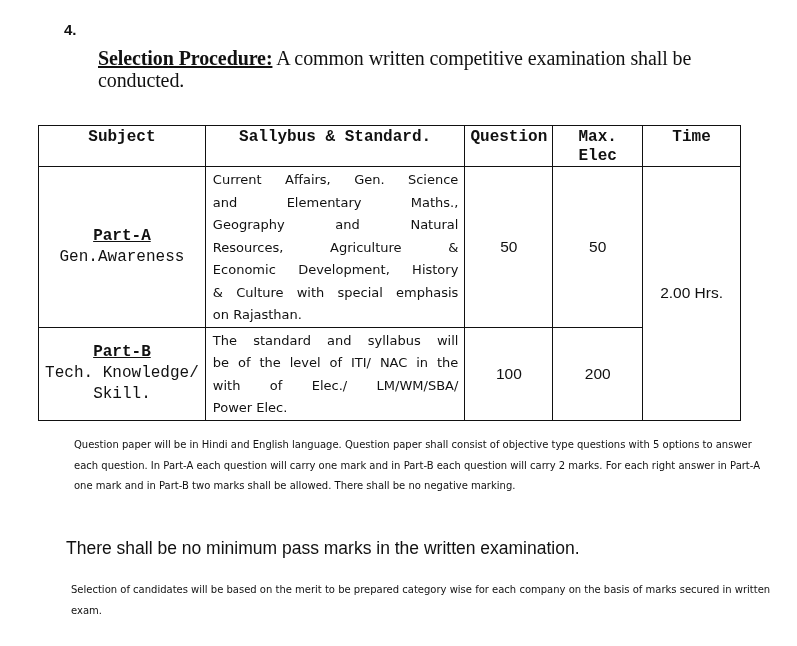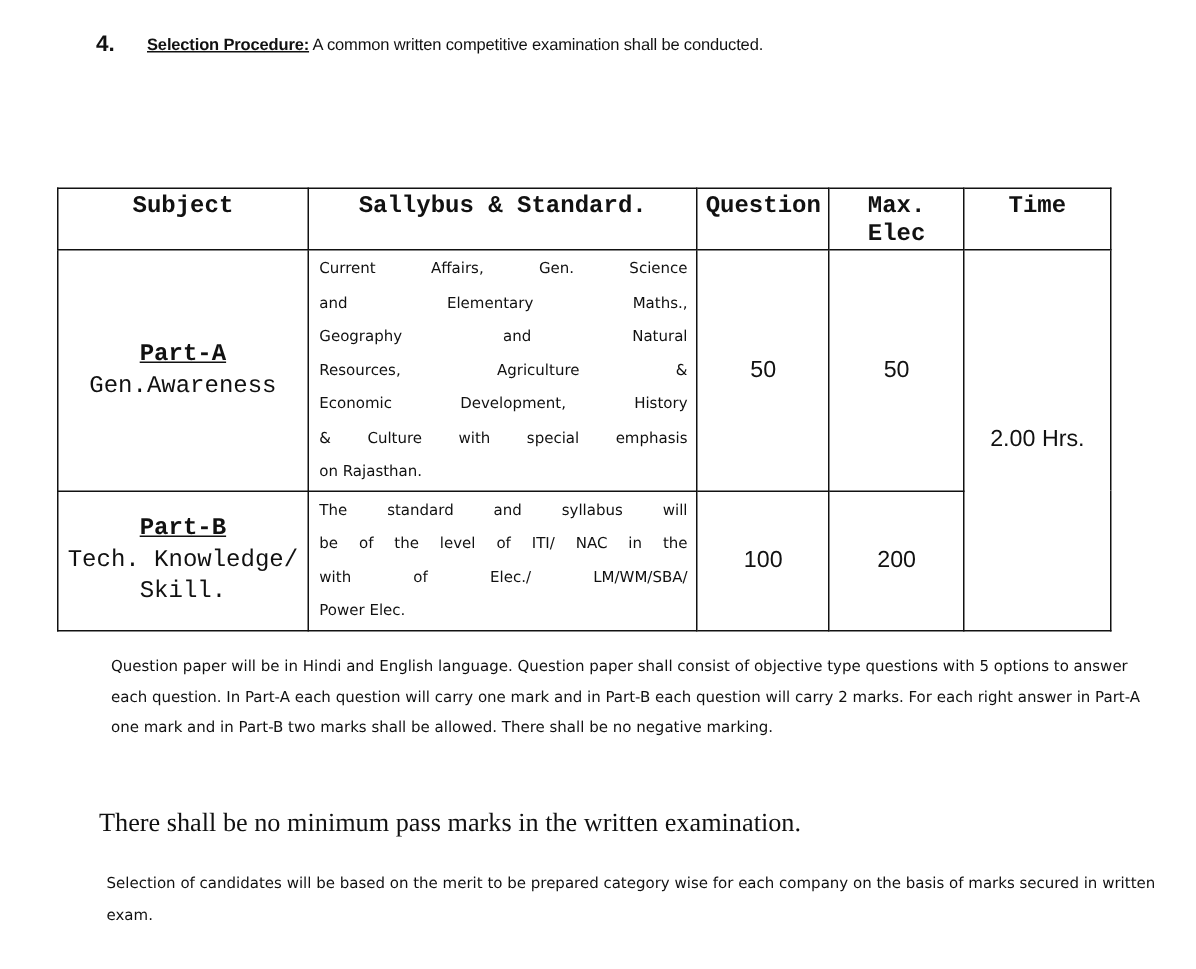--- a/index.html
+++ b/index.html
@@ -1,35 +1,35 @@
 <!DOCTYPE html>
 <html><head>
 <meta charset="utf-8">
 <style>
   html, body { margin: 0; padding: 0; background: #ffffff; }
   body { width: 797px; height: 646px; position: relative; overflow: hidden; color: #111; }
 
   #heading-block { position: absolute; left: 64px; top: 19px; width: 700px; font-size: 16.5px; line-height: 22px; }
   #heading-block .num { position: absolute; left: 0; top: 0; font-family: "Liberation Sans", sans-serif; font-weight: bold; font-size: 15px; }
-  #heading-block .line1 { margin-left: 34px; font-family: Liberation Sans, sans-serif; font-size: 11px; letter-spacing: -0.1px; }
+  #heading-block .line1 { margin-left: 34px; font-family: Liberation Serif, serif; font-size: 20px; letter-spacing: -0.1px; margin-top: 28px; }
   #heading-block .line1 .title { font-weight: bold; text-decoration: underline; }
   #heading-block .rest { margin-left: 30px; font-family: "Liberation Serif", serif; font-size: 17px; line-height: 22px; width: 665px; }
 
   table#selection-table { position: absolute; left: 38px; top: 125px; border-collapse: collapse; width: 703px; }
   #selection-table td, #selection-table th { border: 1.3px solid #111; padding: 0; vertical-align: middle; text-align: center; }
   #selection-table th { font-family: Liberation Mono, monospace; font-weight: bold; font-size: 16px; vertical-align: top; line-height: 19px; padding-top: 2px; height: 37px; }
   #selection-table td.subj { font-family: Liberation Mono, monospace; font-size: 16px; line-height: 21px; }
   #selection-table td.subj .part { font-weight: bold; text-decoration: underline; }
-  #selection-table td.syl { text-align: justify; text-align-last: justify; font-family: "DejaVu Sans", sans-serif; font-size: 10px; line-height: 22.5px; padding: 2px 6px 0 7px; vertical-align: top; }
+  #selection-table td.syl { text-align: justify; text-align-last: justify; font-family: "DejaVu Sans", sans-serif; font-size: 13px; line-height: 22.5px; padding: 2px 6px 0 7px; vertical-align: top; }
   #selection-table td.syl .last { text-align-last: left; }
   #selection-table td.num { font-family: "Liberation Sans", sans-serif; font-size: 15.5px; }
 
   .para { position: absolute; font-family: "DejaVu Sans", sans-serif; font-size: 10px; line-height: 20.5px; }
   #para-paper { left: 74px; top: 435px; width: 690px; }
-  #para-nomin { left: 66px; top: 537px; width: 700px; font-family: Liberation Serif, serif; font-size: 17.5px; line-height: 22px; }
+  #para-nomin { left: 66px; top: 537px; width: 700px; font-family: Liberation Sans, sans-serif; font-size: 17.5px; line-height: 22px; }
   #para-select { left: 71px; top: 580px; width: 700px; }
 </style>
 </head>
 <body>
 
 <div id="heading-block">
   <span class="num">4.</span>
   <div class="line1">
     <span class="title">Selection Procedure:</span>
     <span>A common written competitive examination shall be conducted.</span>

